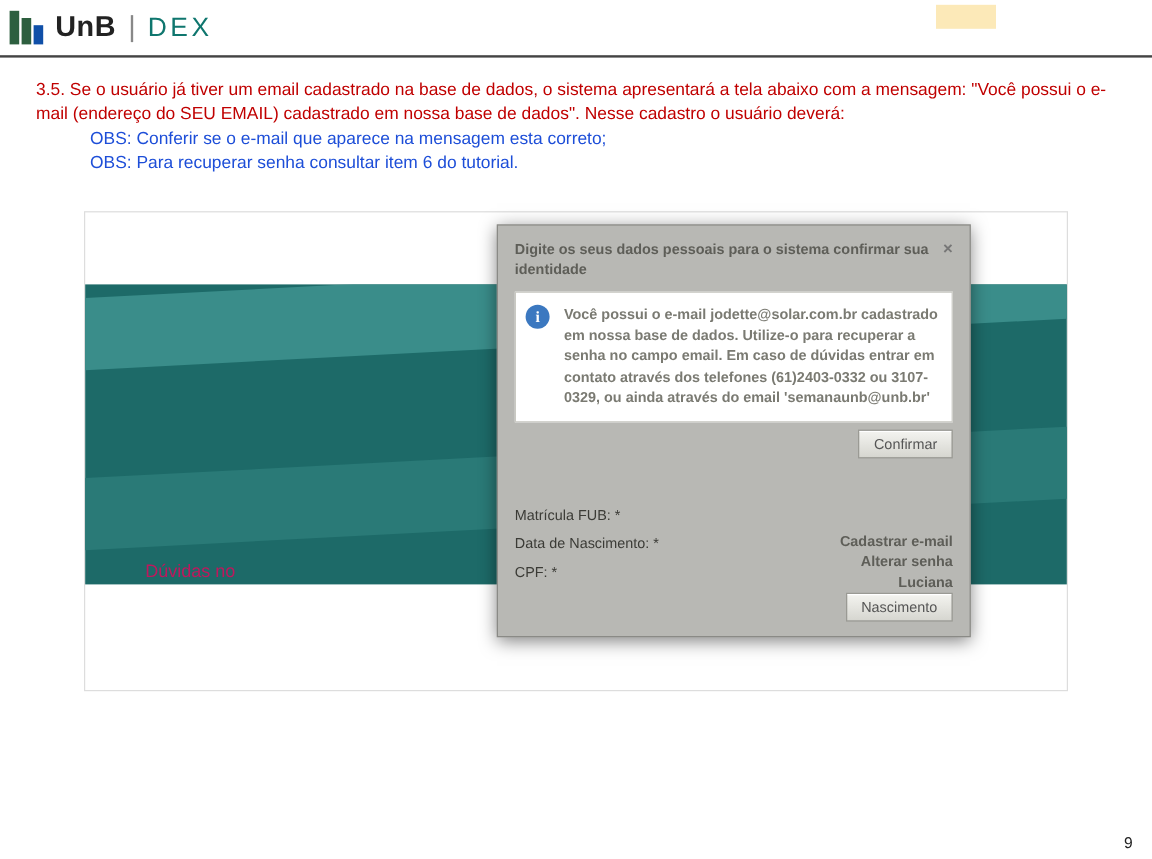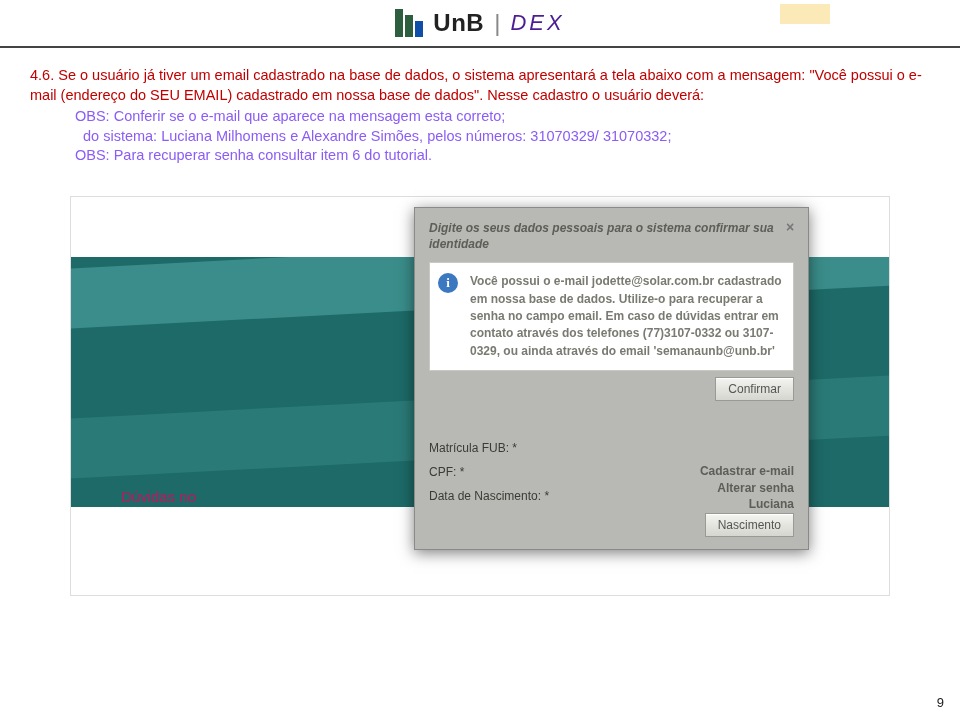--- a/index.html
+++ b/index.html
@@ -9,21 +9,20 @@
   font-family: Arial, Helvetica, sans-serif;
   background: #fff;
   position: relative;
 }
 .header {
   display: flex;
   align-items: center;
   padding: 6px 8px;
   border-bottom: 2px solid #444;
   height: 48px;
-  justify-content: center;
 }
 .logo-unb-mark {
   width: 28px;
   height: 28px;
   position: relative;
   margin-right: 10px;
 }
 .logo-unb-mark .bar {
   position: absolute;
   bottom: 0;
@@ -40,23 +39,22 @@
 }
 .logo-divider {
   font-size: 24px;
   color: #888;
   margin: 0 10px;
   font-weight: normal;
 }
 .logo-dex {
   font-size: 22px;
   font-weight: 500;
-  color: #4c1d95;
+  color: #0f766e;
   letter-spacing: 3px;
-  font-style: italic;
 }
 .highlight-top {
   position: absolute;
   top: 4px;
   right: 130px;
   width: 50px;
   height: 20px;
   background: #fce9b8;
 }
 .doc-body {
@@ -65,21 +63,21 @@
 .section-heading {
   color: #c00000;
   font-size: 14.5px;
   line-height: 1.35;
   margin-bottom: 2px;
 }
 .obs-list {
   margin-left: 45px;
   font-size: 14.5px;
   line-height: 1.35;
-  color: #8b5cf6;
+  color: #1d4ed8;
 }
 .obs-line { margin: 0; }
 .obs-line.indent2 { margin-left: 8px; }
 
 .screenshot-region {
   margin: 30px 40px 0 40px;
   position: relative;
   height: 400px;
   background: #fff;
   border: 1px solid #ddd;
@@ -118,21 +116,20 @@
   width: 395px;
   background: #b8b8b4;
   border: 1px solid #8a8a86;
   box-shadow: 0 3px 14px rgba(0,0,0,0.5);
   padding: 12px 14px 12px 14px;
 }
 .dialog-header {
   display: flex;
   justify-content: space-between;
   align-items: flex-start;
-  font-style: italic;
 }
 .dialog-title {
   font-size: 12px;
   font-weight: bold;
   color: #5e5e58;
   line-height: 1.35;
   flex: 1;
   padding-right: 8px;
 }
 .close-x {
@@ -228,64 +225,63 @@
     <div class="bar b1"></div>
       <div class="bar b2"></div>
       <div class="bar b3"></div>
   </div>
   <span class="logo-unb-text">UnB</span>
   <span class="logo-divider">|</span>
   <span class="logo-dex">DEX</span>
 </div>
 
 <div class="doc-body">
-  <p class="section-heading">4.6. Se o usuário já tiver um email cadastrado na base de dados, o  sistema apresentará a tela abaixo com a mensagem: "Você possui o e-mail (endereço do SEU EMAIL) cadastrado em nossa base de dados". Nesse cadastro o usuário deverá:</p>
+  <p class="section-heading">3.5. Se o usuário já tiver um email cadastrado na base de dados, o  sistema apresentará a tela abaixo com a mensagem: "Você possui o e-mail (endereço do SEU EMAIL) cadastrado em nossa base de dados". Nesse cadastro o usuário deverá:</p>
   <div class="obs-list">
     <p class="obs-line">OBS: Conferir se o e-mail que aparece na mensagem esta correto;</p>
-    <p class="obs-line indent2">do sistema: Luciana Milhomens e Alexandre Simões, pelos  números: 31070329/ 31070332;</p>
     <p class="obs-line">OBS: Para recuperar senha consultar item 6 do tutorial.</p>
   </div>
 
   <div class="screenshot-region">
     <div class="bg-panel">
       <div class="stripe s1"></div>
       <div class="stripe s2"></div>
     </div>
     <div class="duvidas">Dúvidas no</div>
 
     <div class="dialog">
       <div class="dialog-header">
         <div class="dialog-title">Digite os seus dados pessoais para o sistema confirmar sua identidade</div>
         <div class="close-x">×</div>
       </div>
 
       <div class="info-box">
         <div class="info-icon">i</div>
-        <span>Você possui o e-mail jodette@solar.com.br cadastrado em nossa base de dados. Utilize-o para recuperar a senha no campo email. Em caso de dúvidas entrar em contato através dos telefones (77)3107-0332 ou 3107-0329, ou ainda através do email 'semanaunb@unb.br'</span>
+        <span>Você possui o e-mail jodette@solar.com.br cadastrado em nossa base de dados. Utilize-o para recuperar a senha no campo email. Em caso de dúvidas entrar em contato através dos telefones (61)2403-0332 ou 3107-0329, ou ainda através do email 'semanaunb@unb.br'</span>
       </div>
 
       <div class="confirm-row">
         <button class="btn">Confirmar</button>
       </div>
 
       <div class="side-links">
         <div>Cadastrar e-mail</div>
         <div>Alterar senha</div>
         <div>Luciana</div>
       </div>
 
       <div class="form-fields">
         <div class="field-row">
           <span class="field-label">Matrícula FUB: *</span>
         </div>
         <div class="field-row">
-          <span class="field-label">CPF: *</span>
+          <span class="field-label">Data de Nascimento: *</span>
         </div>
         <div class="field-row">
-          <span class="field-label">Data de Nascimento: *</span>
+          <span class="field-label">CPF: *</span>
         </div>
       </div>
 
       <div class="verify-row">
         <button class="btn">Nascimento</button>
       </div>
     </div>
   </div>
 </div>
 

